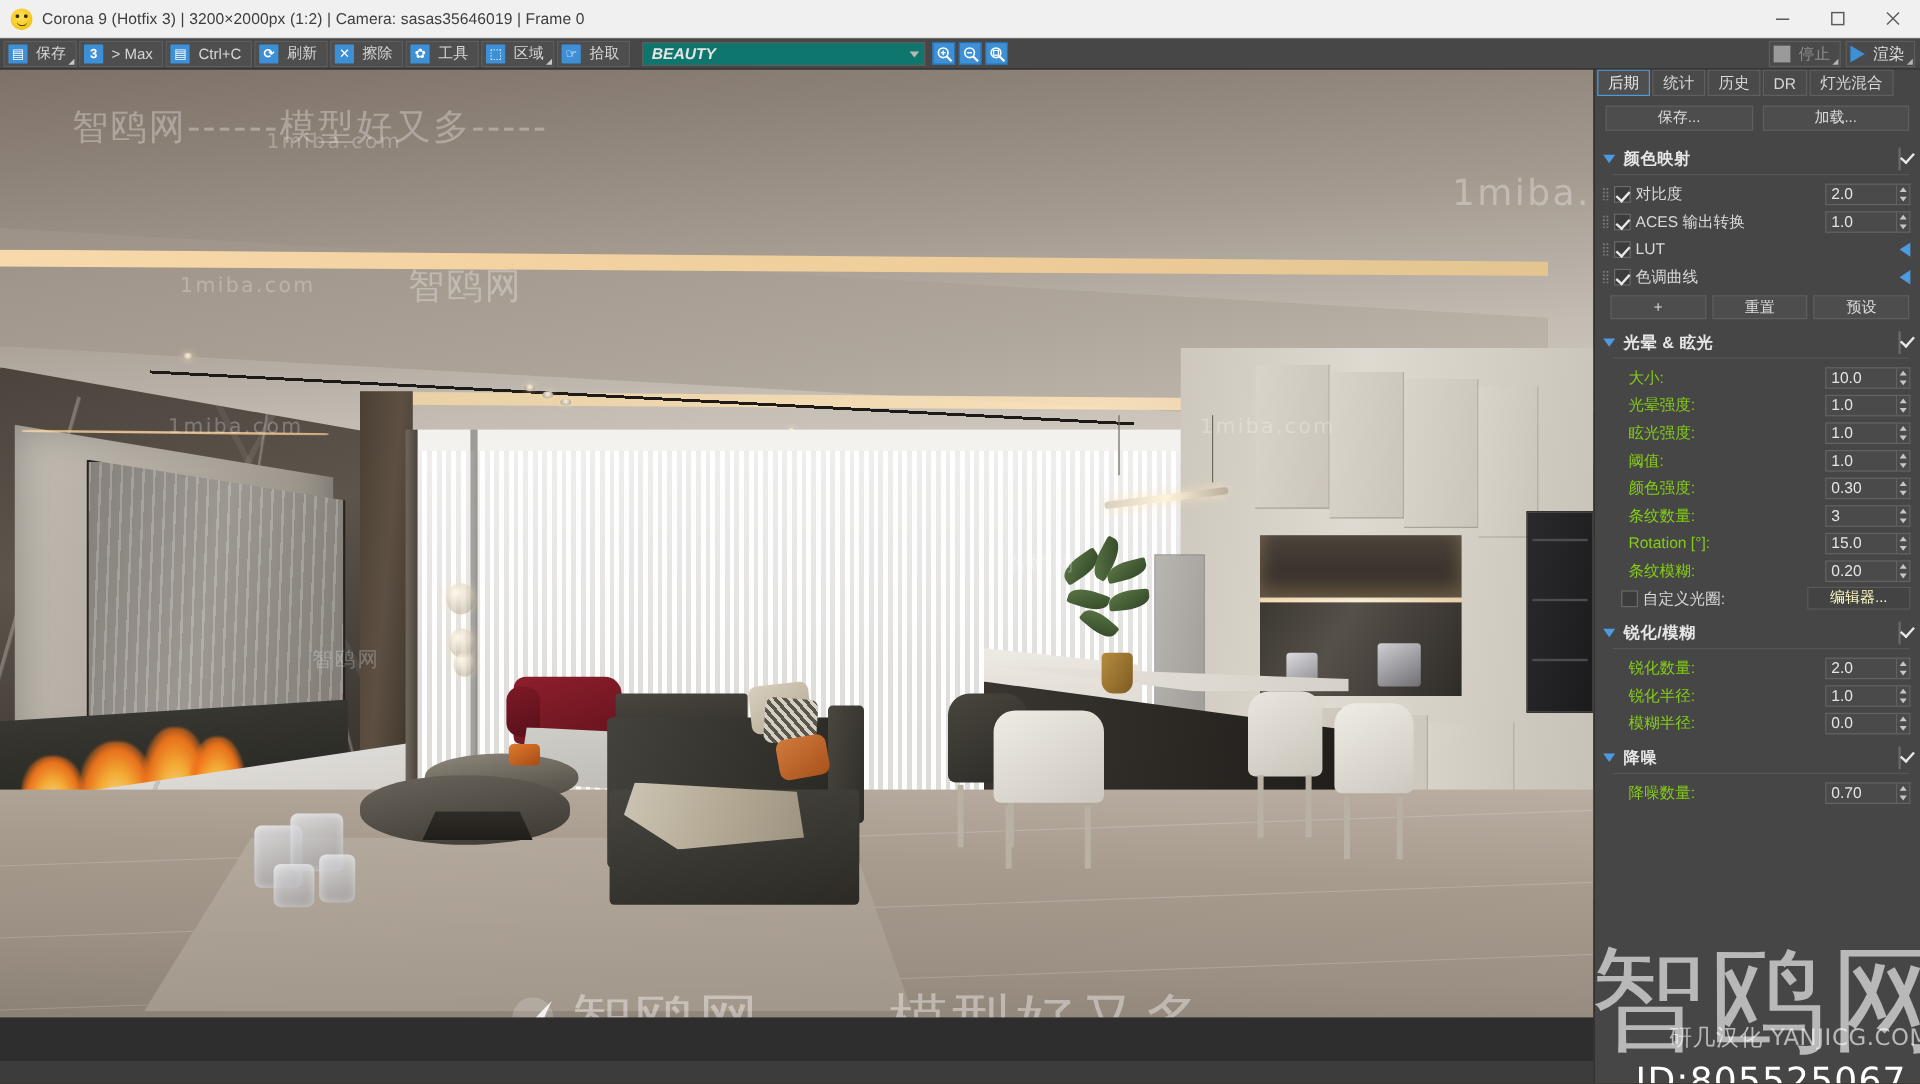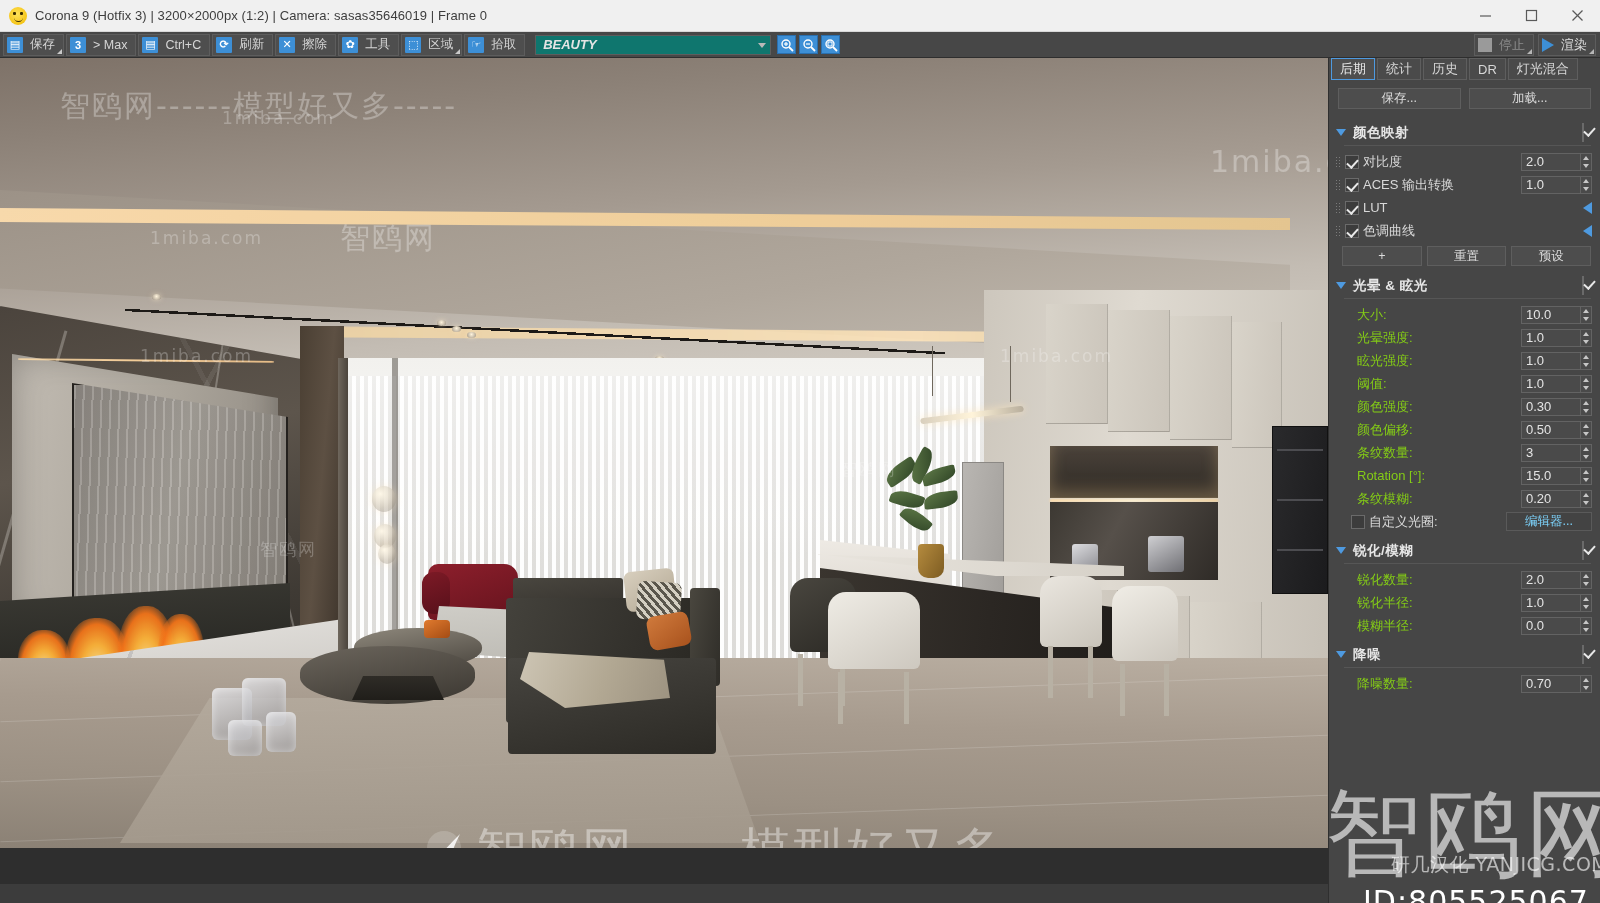--- a/index.html
+++ b/index.html
@@ -274,21 +274,21 @@
     display:flex; flex-direction:column; align-items:center; justify-content:space-around; }
   .ar{ width:0;height:0;border-left:3px solid transparent;border-right:3px solid transparent; }
   .ar.u{ border-bottom:4px solid #c6c6c6; }
   .ar.d{ border-top:4px solid #c6c6c6; }
   .bluearrow{ margin-left:auto; width:0;height:0;border-top:6px solid transparent;
     border-bottom:6px solid transparent; border-right:9px solid #4e9ae0; }
   .trio{ display:flex; gap:5px; padding:4px 9px 2px 13px; }
   .trio .tb3{ flex:1; height:20px; border:1px solid #5e5e5e; background:#4d4d4d; color:#dcdcdc;
     font-size:12.5px; display:flex; align-items:center; justify-content:center; }
   .editbtn{ margin-left:auto; width:86px; height:19px; border:1px solid #5a5a5a; background:#434343;
-    color:#7dd3fc; font-size:12.5px; display:flex; align-items:center; justify-content:center; }
+    color:#fef9c3; font-size:12.5px; display:flex; align-items:center; justify-content:center; }
   .pwm{ position:absolute; pointer-events:none; white-space:nowrap; }
   .pwm-cn{ font-size:96px; color:rgba(255,255,255,.62); letter-spacing:4px;
     font-family:"DejaVu Sans",sans-serif; }
   .pwm-url{ font-size:19px; color:rgba(255,255,255,.62); letter-spacing:.5px;
     font-family:"DejaVu Sans",sans-serif; }
   .pwm-id{ font-size:30px; color:#ffffff; letter-spacing:1px;
     font-family:"DejaVu Sans",sans-serif; }
 </style>
 </head>
 <body>
@@ -664,30 +664,20 @@
             <span class="lab2">颜色强度:</span>
             <div class="spin">
               <div class="fld">0.30</div>
               <div class="arrs">
                 <div class="ar u"></div>
                 <div class="ar d"></div>
               </div>
             </div>
           </div>
           <div class="row">
-            <span class="lab2">颜色偏移:</span>
-            <div class="spin">
-              <div class="fld">0.50</div>
-              <div class="arrs">
-                <div class="ar u"></div>
-                <div class="ar d"></div>
-              </div>
-            </div>
-          </div>
-          <div class="row">
             <span class="lab2">条纹数量:</span>
             <div class="spin">
               <div class="fld">3</div>
               <div class="arrs">
                 <div class="ar u"></div>
                 <div class="ar d"></div>
               </div>
             </div>
           </div>
           <div class="row">

